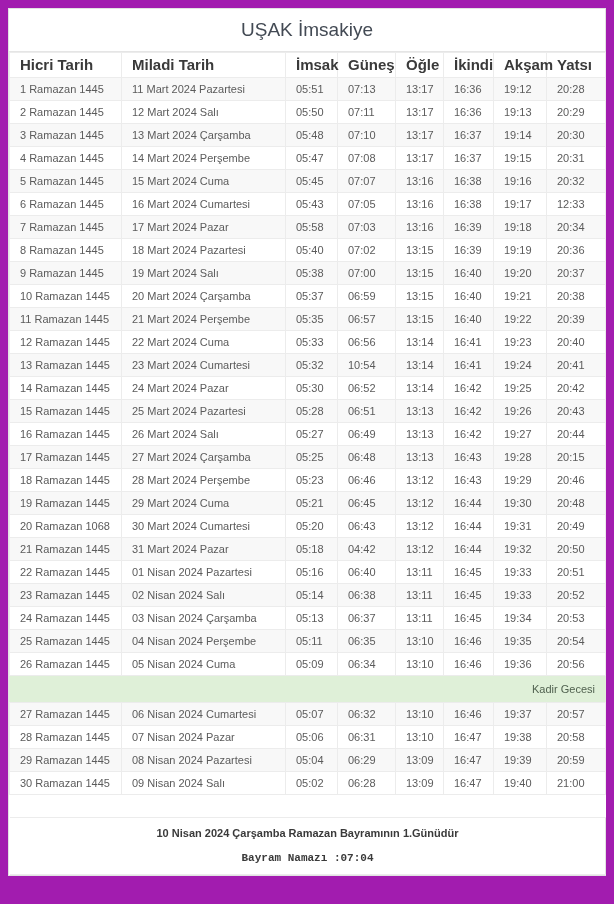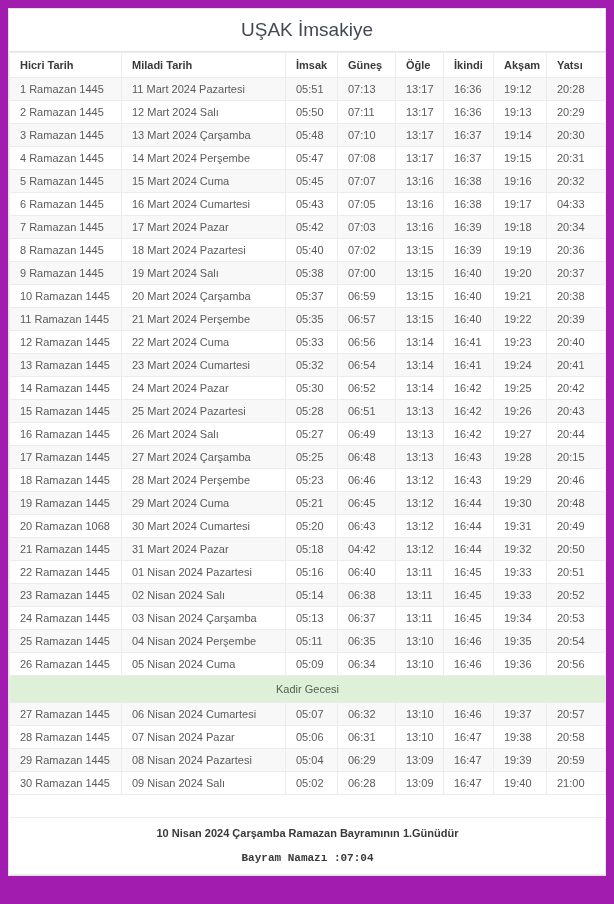--- a/index.html
+++ b/index.html
@@ -38,37 +38,37 @@
     table-layout: fixed;
     font-size: 11px;
   }
   table.imsakiye th {
     text-align: left;
     font-weight: bold;
     color: #3a3a3a;
     padding: 6px 10px;
     border: 1px solid #ececec;
     background: #ffffff;
-    font-size: 11px;
+    font-size: 15px;
     line-height: 12px;
   }
   table.imsakiye td {
     text-align: left;
     color: #5b5b5b;
     padding: 5px 10px;
     border: 1px solid #ececec;
     line-height: 12px;
     overflow: hidden;
     white-space: nowrap;
   }
   table.imsakiye tr.odd td { background: #f8f8f8; }
   table.imsakiye tr.kadir td {
     background: #dff0d8;
     color: #50614f;
-    text-align: center;
+    text-align: right;
     padding: 7px 10px;
     border-left: 1px solid #dff0d8;
     border-right: 1px solid #dff0d8;
   }
   table.imsakiye tr.empty-row td {
     height: 12px;
     background: #ffffff;
     border-left: none;
     border-right: none;
   }
@@ -165,26 +165,26 @@
             <td>20:32</td>
           </tr>
           <tr>
             <td>6 Ramazan 1445</td>
             <td>16 Mart 2024 Cumartesi</td>
             <td>05:43</td>
             <td>07:05</td>
             <td>13:16</td>
             <td>16:38</td>
             <td>19:17</td>
-            <td>04:33</td>
+            <td>12:33</td>
           </tr>
           <tr class="odd">
             <td>7 Ramazan 1445</td>
             <td>17 Mart 2024 Pazar</td>
-            <td>05:42</td>
+            <td>05:58</td>
             <td>07:03</td>
             <td>13:16</td>
             <td>16:39</td>
             <td>19:18</td>
             <td>20:34</td>
           </tr>
           <tr>
             <td>8 Ramazan 1445</td>
             <td>18 Mart 2024 Pazartesi</td>
             <td>05:40</td>
@@ -231,21 +231,21 @@
             <td>06:56</td>
             <td>13:14</td>
             <td>16:41</td>
             <td>19:23</td>
             <td>20:40</td>
           </tr>
           <tr class="odd">
             <td>13 Ramazan 1445</td>
             <td>23 Mart 2024 Cumartesi</td>
             <td>05:32</td>
-            <td>06:54</td>
+            <td>10:54</td>
             <td>13:14</td>
             <td>16:41</td>
             <td>19:24</td>
             <td>20:41</td>
           </tr>
           <tr>
             <td>14 Ramazan 1445</td>
             <td>24 Mart 2024 Pazar</td>
             <td>05:30</td>
             <td>06:52</td>

